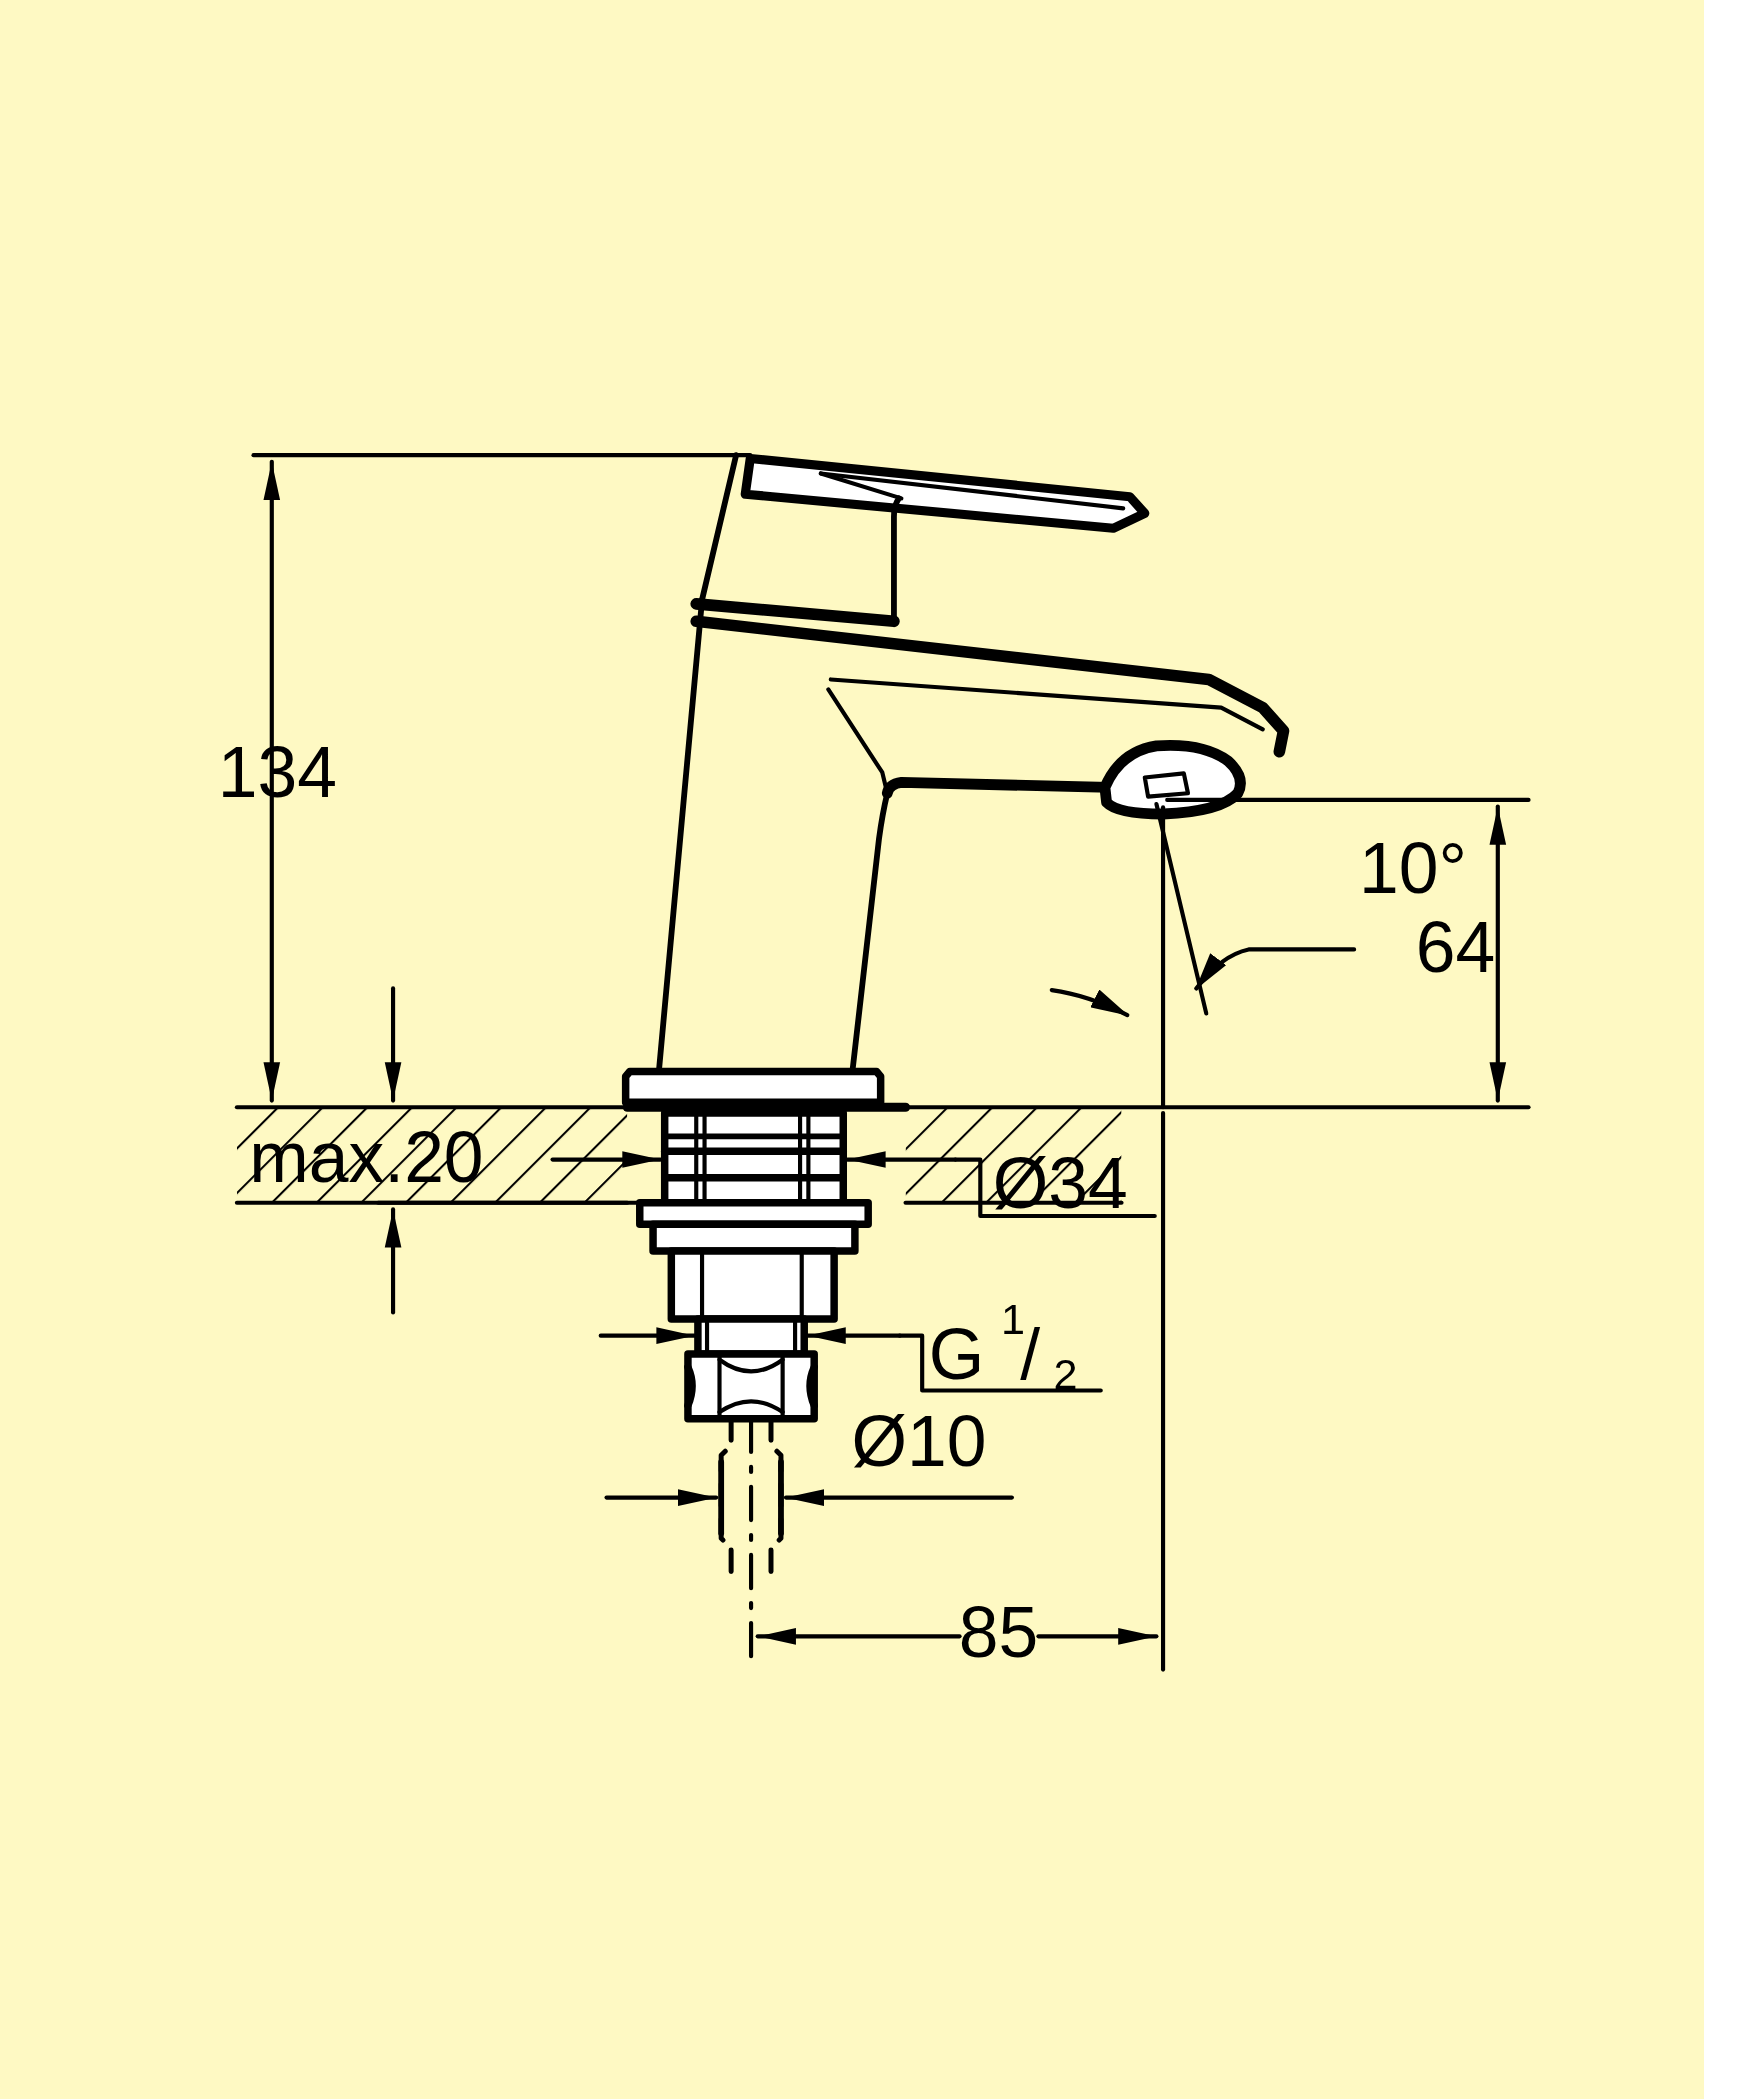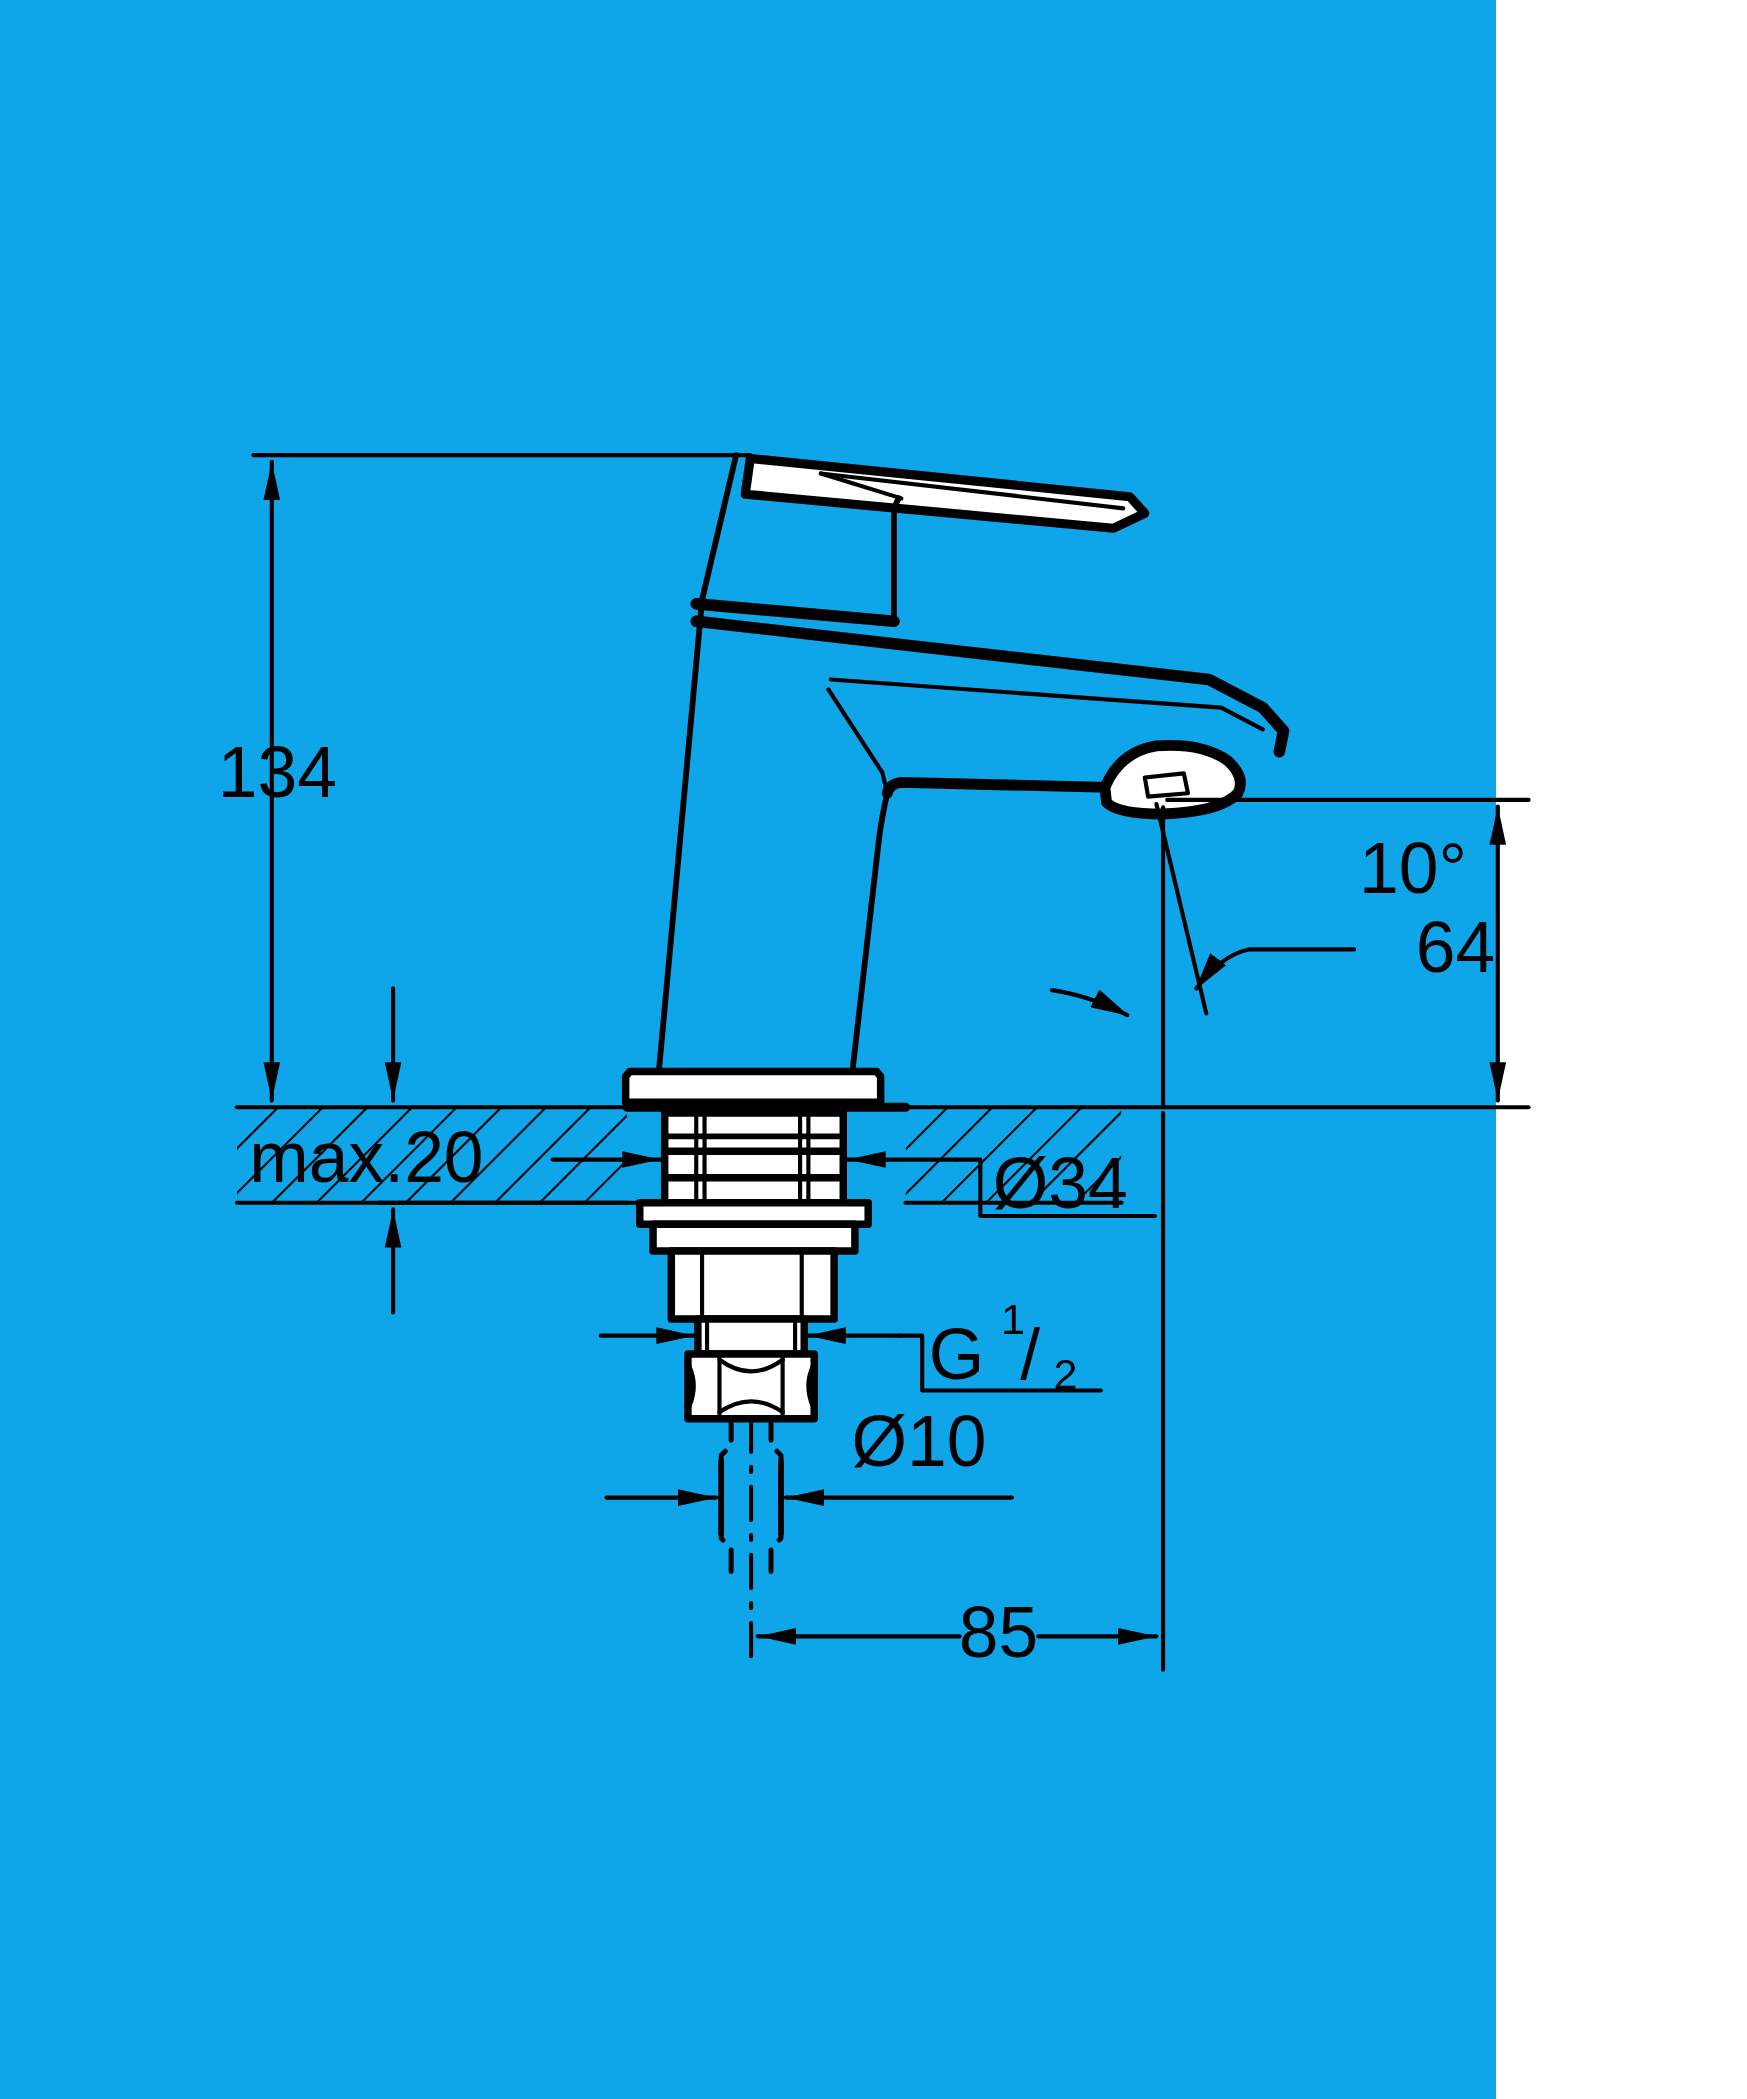--- a/index.html
+++ b/index.html
@@ -1,18 +1,18 @@
 <!DOCTYPE html>
 <html style="font-size:13.3px"><head>
 <meta charset="utf-8">
 <style>
   html,body{margin:0;padding:0;background:#ffffff;}
   body{width:1748px;height:2099px;overflow:hidden;
        font-family:"Liberation Sans","DejaVu Sans",sans-serif;}
-  #stage{position:relative;width:1496px;height:2099px;background:#0ea5e9;}
+  #stage{position:relative;width:1704px;height:2099px;background:#fef9c3;}
   svg#drawing{position:absolute;left:0;top:0;width:1748px;height:2099px;display:block;}
   .dimtext{font-family:"Liberation Sans","DejaVu Sans",sans-serif;
            font-size:86px;fill:#000;dominant-baseline:middle;}
   .dimtext-sup{font-size:52px;}
   .dimtext-sub{font-size:52px;}
 </style>
 </head>
 <body>
 
 <div id="stage">

